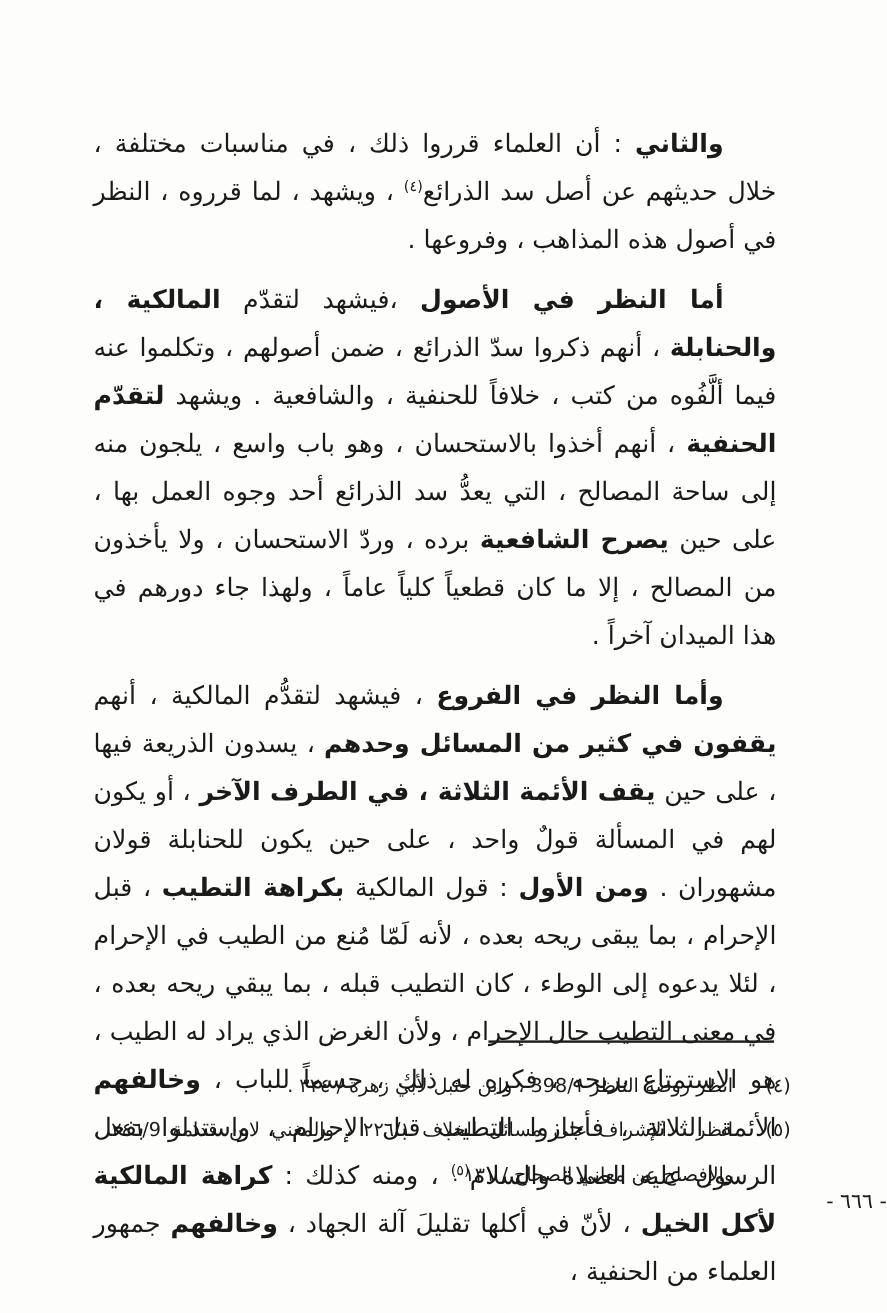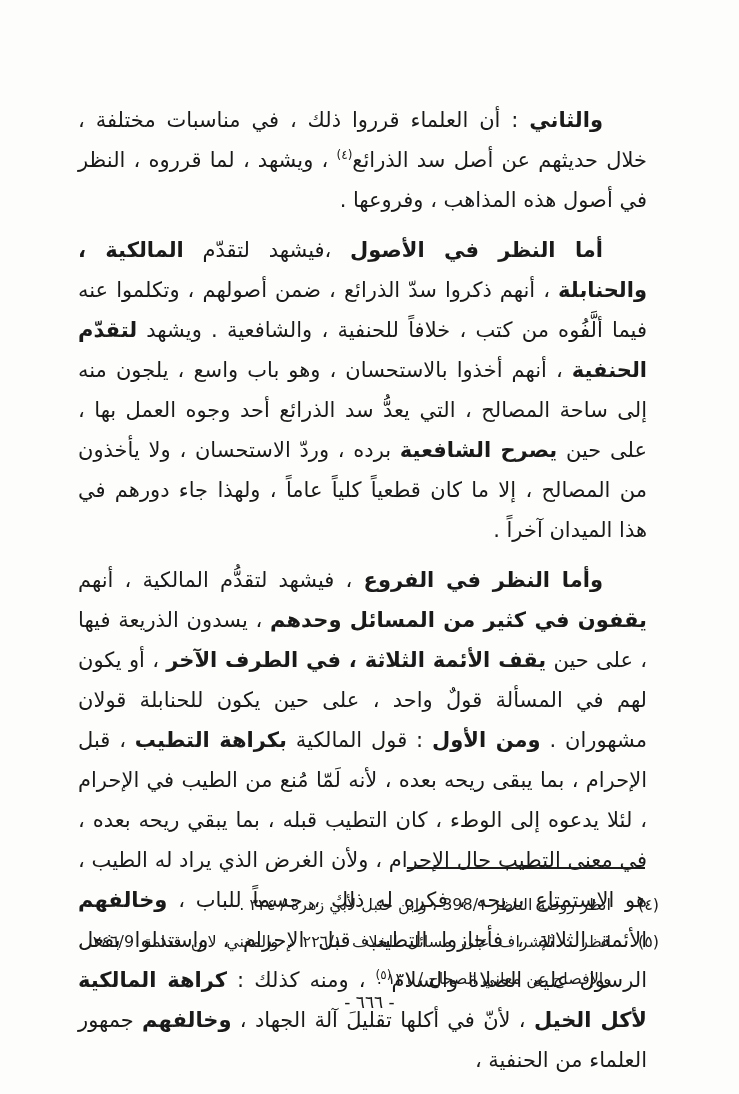--- a/index.html
+++ b/index.html
@@ -63,21 +63,21 @@
   .fn-marker {
     flex: 0 0 auto;
     width: 34px;
   }
   .fn-text { flex: 1; }
   .page-number {
     position: absolute;
     top: 992px;
     left: 0;
     right: 0;
-    text-align: center;
+    text-align: right;
     font-size: 17px;
     letter-spacing: 2px;
   }
 </style>
 </head>
 <body>
 
 <div class="page">
   <main class="main-text" id="main-text">
       <p class="para"><b>والثاني</b><span> : أن العلماء قرروا ذلك ، في مناسبات مختلفة ، خلال حديثهم عن أصل سد الذرائع</span><sup>(٤)</sup><span> ، ويشهد ، لما قرروه ، النظر في أصول هذه المذاهب ، وفروعها .</span></p>

